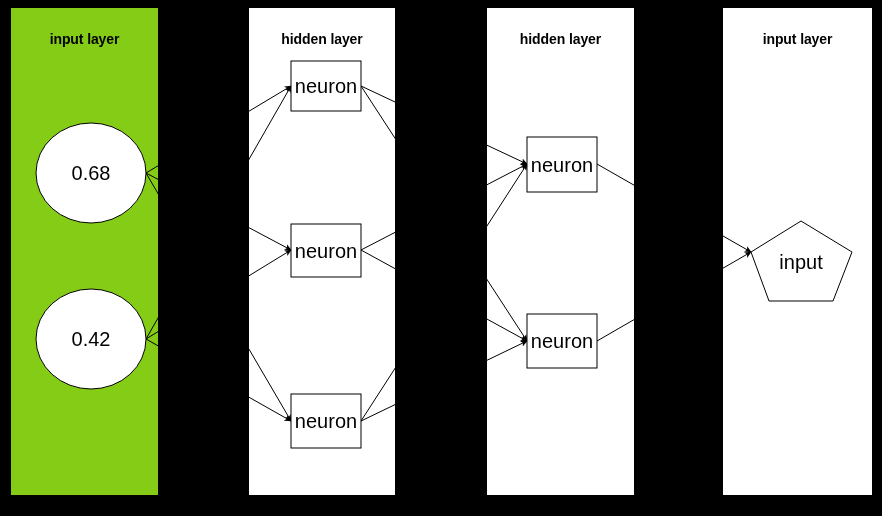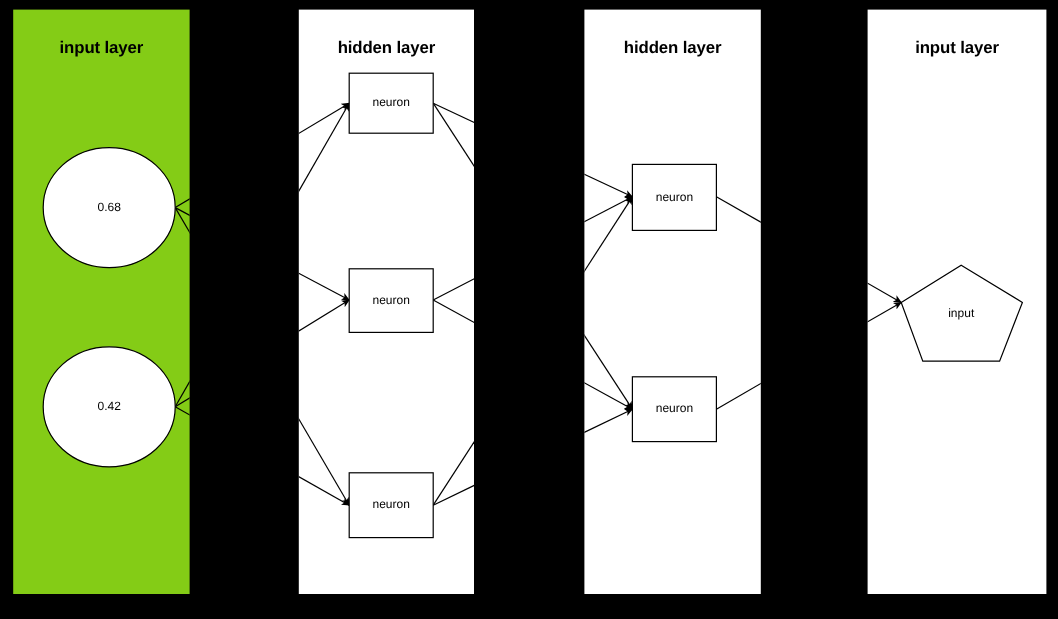--- a/index.html
+++ b/index.html
@@ -32,21 +32,21 @@
     letter-spacing: -0.1px;
   }
   .panel-svg {
     position: absolute;
     left: 0;
     top: 0;
     overflow: visible;
   }
   .node-label {
     position: absolute;
-    font-size: 10px;
+    font-size: 20px;
     color: #000000;
     text-align: center;
     white-space: nowrap;
     transform: translate(-50%, -50%);
   }
 </style>
 </head>
 <body>
 
 <div id="stage" style="background: rgb(0, 0, 0);">

